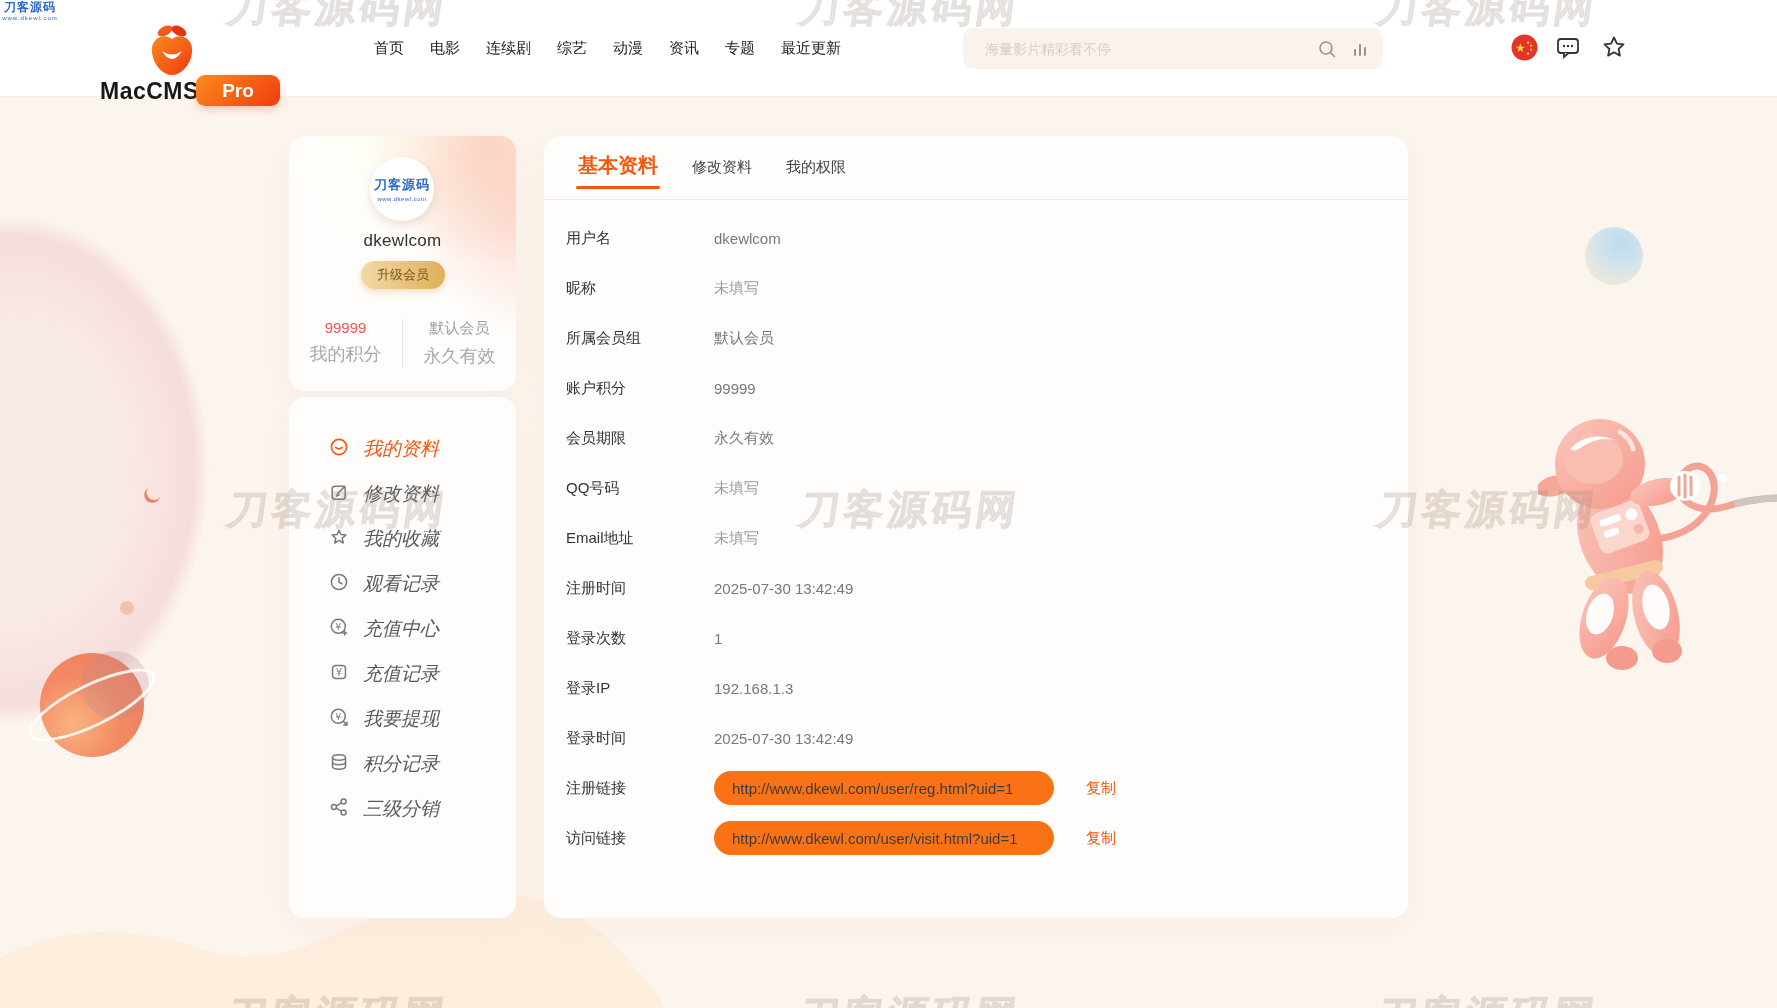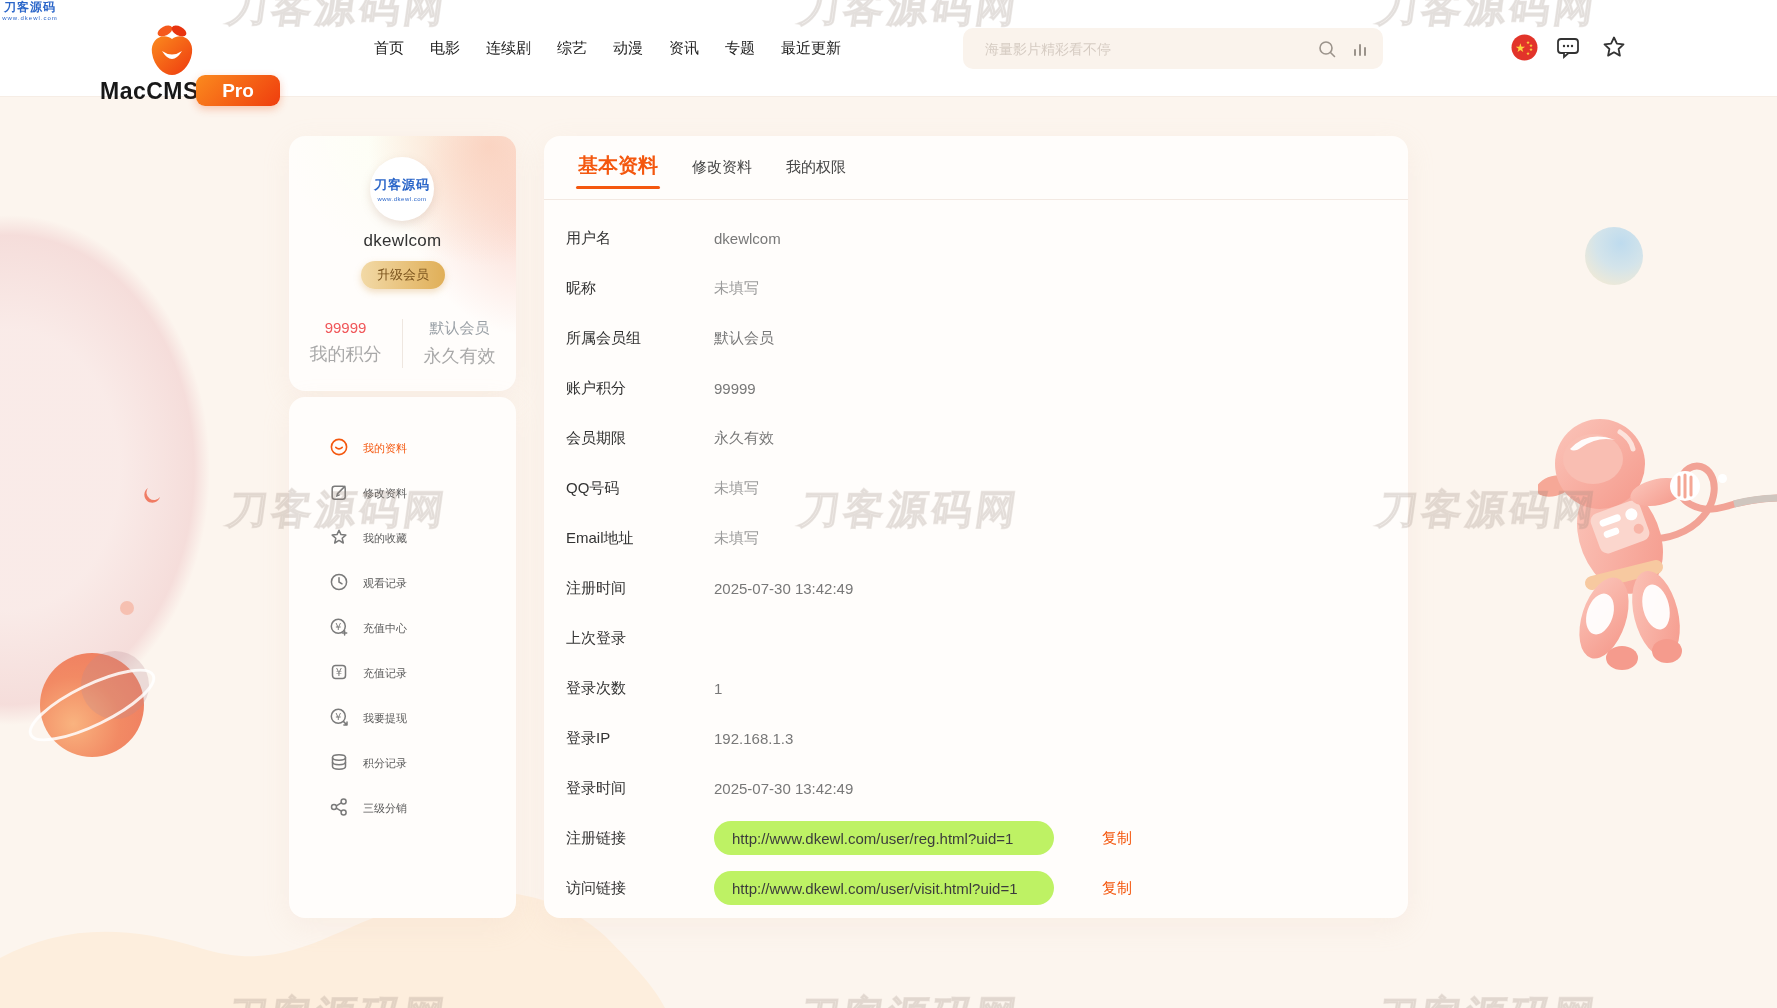--- a/index.html
+++ b/index.html
@@ -68,39 +68,39 @@
   .stats { position:absolute; left:0; top:183px; width:100%; display:flex; }
   .stat { flex:1; text-align:center; }
   .stat:first-child { border-right:1px solid #efe7e0; }
   .stat .v { font-size:15px; color:#9aa0a6; }
   .stat .v.red { color:#f05558; }
   .stat .l { font-size:18px; color:#a9a9a9; margin-top:6px;}
   
   .menu-card { left:289px; top:397px; width:227px; height:521px; padding:29px 0 0 40px;}
   .mi { height:45px; display:flex; align-items:center; gap:14px; cursor:pointer; }
   .mi svg { flex:0 0 auto; }
-  .mi .ml { font-size:11px; color:#5a5a5a; }
+  .mi .ml { font-size:19px; color:#5a5a5a;font-style:italic; }
   .mi.active .ml { color:#f4570e; }
   
   .main-card { left:544px; top:136px; width:864px; height:782px; }
   .tabs { display:flex; align-items:baseline; gap:34px; height:64px; padding:16px 0 0 34px;
     border-bottom:1px solid #f3e9e2; }
   .tab { font-size:15px; color:#454545; cursor:pointer; position:relative; padding-bottom:13px;}
   .tab.active { font-size:20px; font-weight:bold; color:#f4570e; padding-bottom:9px;}
   .tab.active::after { content:""; position:absolute; left:-2px; right:-2px; bottom:-1px; height:3px;
     border-radius:2px; background:#f4570e;}
   .rows { padding:13px 4px 0 22px; }
   .prow { height:50px; display:flex; align-items:center; }
   .prow .rl { width:148px; font-size:15px; color:#333; }
   .prow .rv { font-size:15px; color:#787878; }
   .prow .rv.muted { color:#9b9b9b; }
-  .pill { width:340px; height:34px; border-radius:17px; background:#bef264;
+  .pill { width:340px; height:34px; border-radius:17px; background:#f97316;
     display:flex; align-items:center; padding:0 18px; font-size:15px; color:#3c3c3c; cursor:text;
     overflow:hidden; white-space:nowrap;}
-  .copy { margin-left:48px; font-size:15px; color:#f4570e; cursor:pointer; background:none; border:none; font-family:inherit;}
+  .copy { margin-left:32px; font-size:15px; color:#f4570e; cursor:pointer; background:none; border:none; font-family:inherit;}
 </style>
 </head>
 <body>
 
 <div class="canvas">
 
   <div class="decor pink-blob"></div>
   <div class="decor pink-dot"></div>
   <div class="decor tiny-dot"></div>
   <div class="decor blue-ball"></div>
@@ -364,24 +364,20 @@
       </div>
       <div class="prow">
         <span class="rl">Email地址</span>
         <span class="rv muted">未填写</span>
       </div>
       <div class="prow">
         <span class="rl">注册时间</span>
         <span class="rv">2025-07-30 13:42:49</span>
       </div>
       <div class="prow">
-        <span class="rl">上次登录</span>
-        <span class="rv"></span>
-      </div>
-      <div class="prow">
         <span class="rl">登录次数</span>
         <span class="rv">1</span>
       </div>
       <div class="prow">
         <span class="rl">登录IP</span>
         <span class="rv">192.168.1.3</span>
       </div>
       <div class="prow">
         <span class="rl">登录时间</span>
         <span class="rv">2025-07-30 13:42:49</span>

